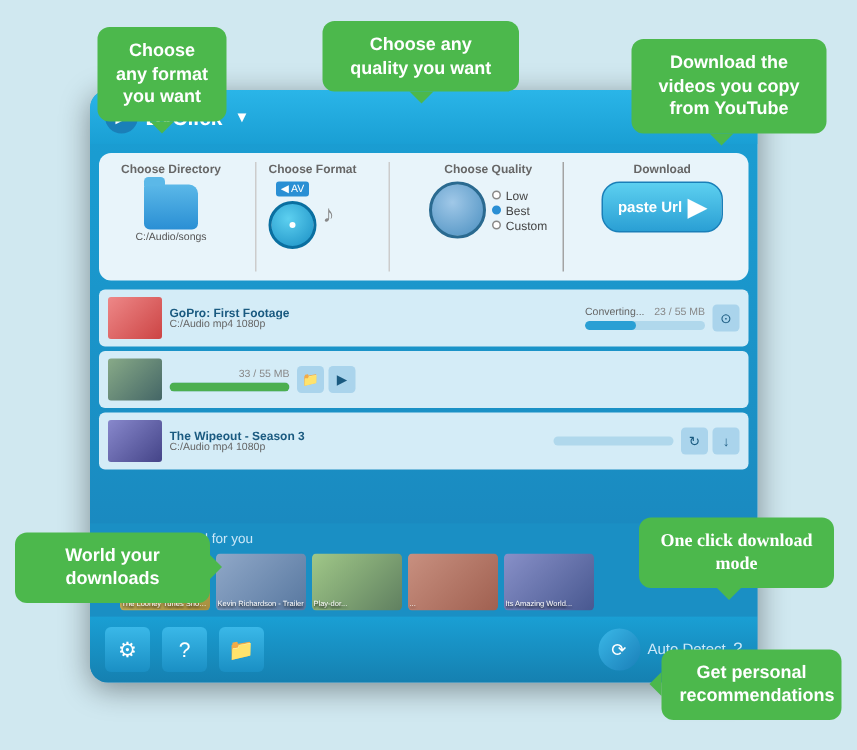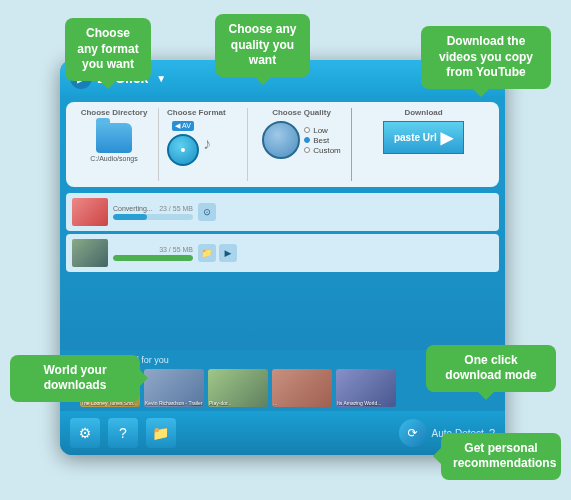--- a/index.html
+++ b/index.html
@@ -28,36 +28,36 @@
     .tooltip-bubble::after {
       content: '';
       position: absolute;
       border: 8px solid transparent;
     }
     .tooltip1 { top: 18px; left: 65px; width: 86px; }
     .tooltip1::after {
       top: 100%; left: 50%; transform: translateX(-50%);
       border-top-color: #4cb84c;
     }
-    .tooltip2 { top: 14px; left: 215px; width: 95px; }
+    .tooltip2 { top: 14px; left: 215px; width: 131px; }
     .tooltip2::after {
       top: 100%; left: 50%; transform: translateX(-50%);
       border-top-color: #4cb84c;
     }
     .tooltip3 { top: 26px; right: 20px; width: 130px; }
     .tooltip3::after {
       top: 100%; left: 40%;
       border-top-color: #4cb84c;
     }
     .tooltip4 { bottom: 98px; left: 10px; width: 130px; }
     .tooltip4::after {
       top: 50%; right: -16px; transform: translateY(-50%);
       border-left-color: #4cb84c;
     }
-    .tooltip5 { bottom: 108px; right: 15px; width: 130px; }
+    .tooltip5 { bottom: 108px; right: 15px; width: 130px; font-family: Liberation Serif, serif; }
     .tooltip5::after {
       top: 100%; left: 40%;
       border-top-color: #4cb84c;
     }
     .tooltip6 { bottom: 20px; right: 10px; width: 120px; }
     .tooltip6::after {
       top: 50%; left: -16px; transform: translateY(-50%);
       border-right-color: #4cb84c;
     }
 
@@ -115,21 +115,21 @@
     .top-panel {
       background: #e8f4fa;
       margin: 6px;
       border-radius: 8px;
       padding: 6px 8px;
       height: 85px;
     }
     .panel-sections {
       display: flex;
       height: 100%;
-      gap: 4px;
+      gap: 16px;
     }
     .panel-section {
       display: flex;
       flex-direction: column;
     }
     .panel-section-label {
       font-size: 8px;
       color: #666;
       text-align: center;
       margin-bottom: 4px;
@@ -253,21 +253,21 @@
       border: 2px solid #2a6a90;
     }
 
     
     .paste-url-btn {
       background: linear-gradient(180deg, #5dd0f0 0%, #2a9fd4 100%);
       color: white;
       font-size: 10px;
       font-weight: bold;
       padding: 6px 10px;
-      border-radius: 0;
+      border-radius: 12px;
       display: flex;
       align-items: center;
       gap: 4px;
       border: 1px solid #1a7fb8;
       cursor: pointer;
       white-space: nowrap;
     }
 
     
     .download-list {
@@ -559,20 +559,24 @@
         </button>
       </div>
 
     </div>
   </div>
 
   <div class="download-list">
 
     <div class="download-item">
       <div class="download-thumb thumb1"></div>
+      <div class="download-info">
+        <div class="download-title">GoPro: First Footage</div>
+        <div class="download-meta">C:/Audio  mp4  1080p</div>
+      </div>
       <div class="download-progress-area">
         <div style="display:flex;justify-content:space-between;width:80px;">
           <span class="converting-text">Converting...</span>
           <span class="size-text">23 / 55 MB</span>
         </div>
         <div class="progress-bar-bg">
           <div class="progress-bar-fill fill-blue" style="width:42%"></div>
         </div>
       </div>
       <div class="download-actions">
@@ -589,20 +593,36 @@
         <div class="progress-bar-bg">
           <div class="progress-bar-fill fill-green"></div>
         </div>
       </div>
       <div class="download-actions">
         <div class="action-btn">📁</div>
         <div class="action-btn">▶</div>
       </div>
     </div>
 
+    <div class="download-item">
+      <div class="download-thumb thumb3"></div>
+      <div class="download-info">
+        <div class="download-title">The Wipeout - Season 3</div>
+        <div class="download-meta">C:/Audio  mp4  1080p</div>
+      </div>
+      <div class="download-progress-area">
+        <div class="progress-bar-bg">
+          <div class="progress-bar-fill fill-blue" style="width:0%"></div>
+        </div>
+      </div>
+      <div class="download-actions">
+        <div class="action-btn">↻</div>
+        <div class="action-btn">↓</div>
+      </div>
+    </div>
 
   </div>
 
   <div class="recommended-section">
     <div class="recommended-header">
       <span class="rec-arrow">▶</span>
       <span class="rec-label">Recommended for you</span>
     </div>
     <div class="rec-thumbs-wrapper">
       <span class="rec-nav rec-nav-left">‹</span>

